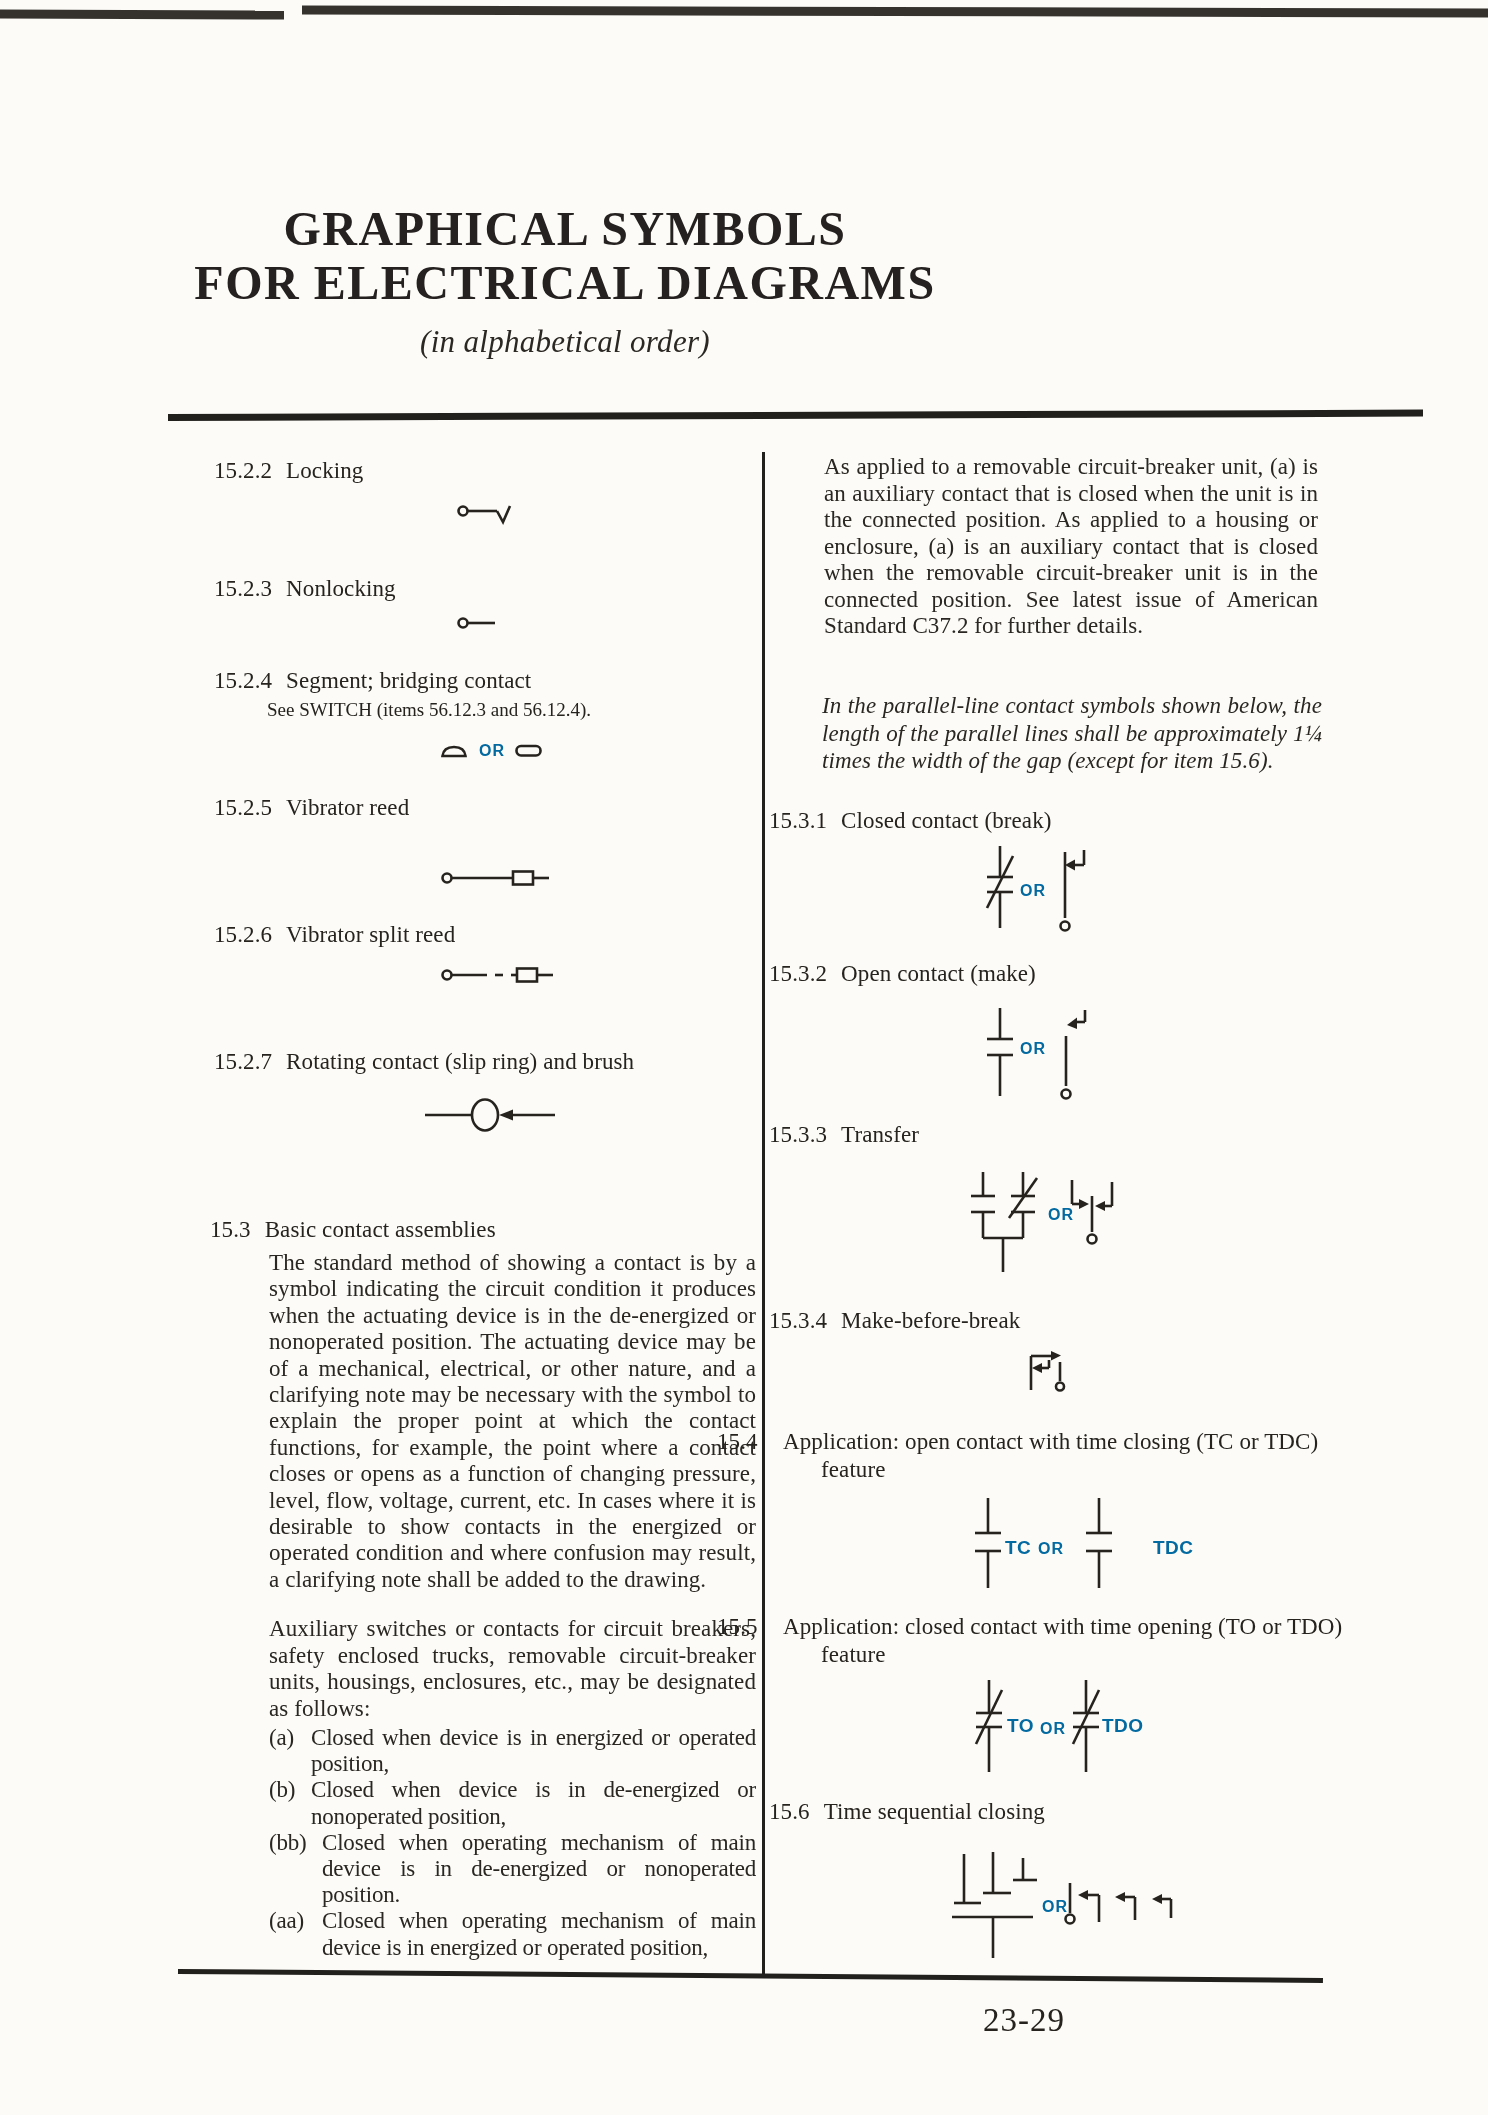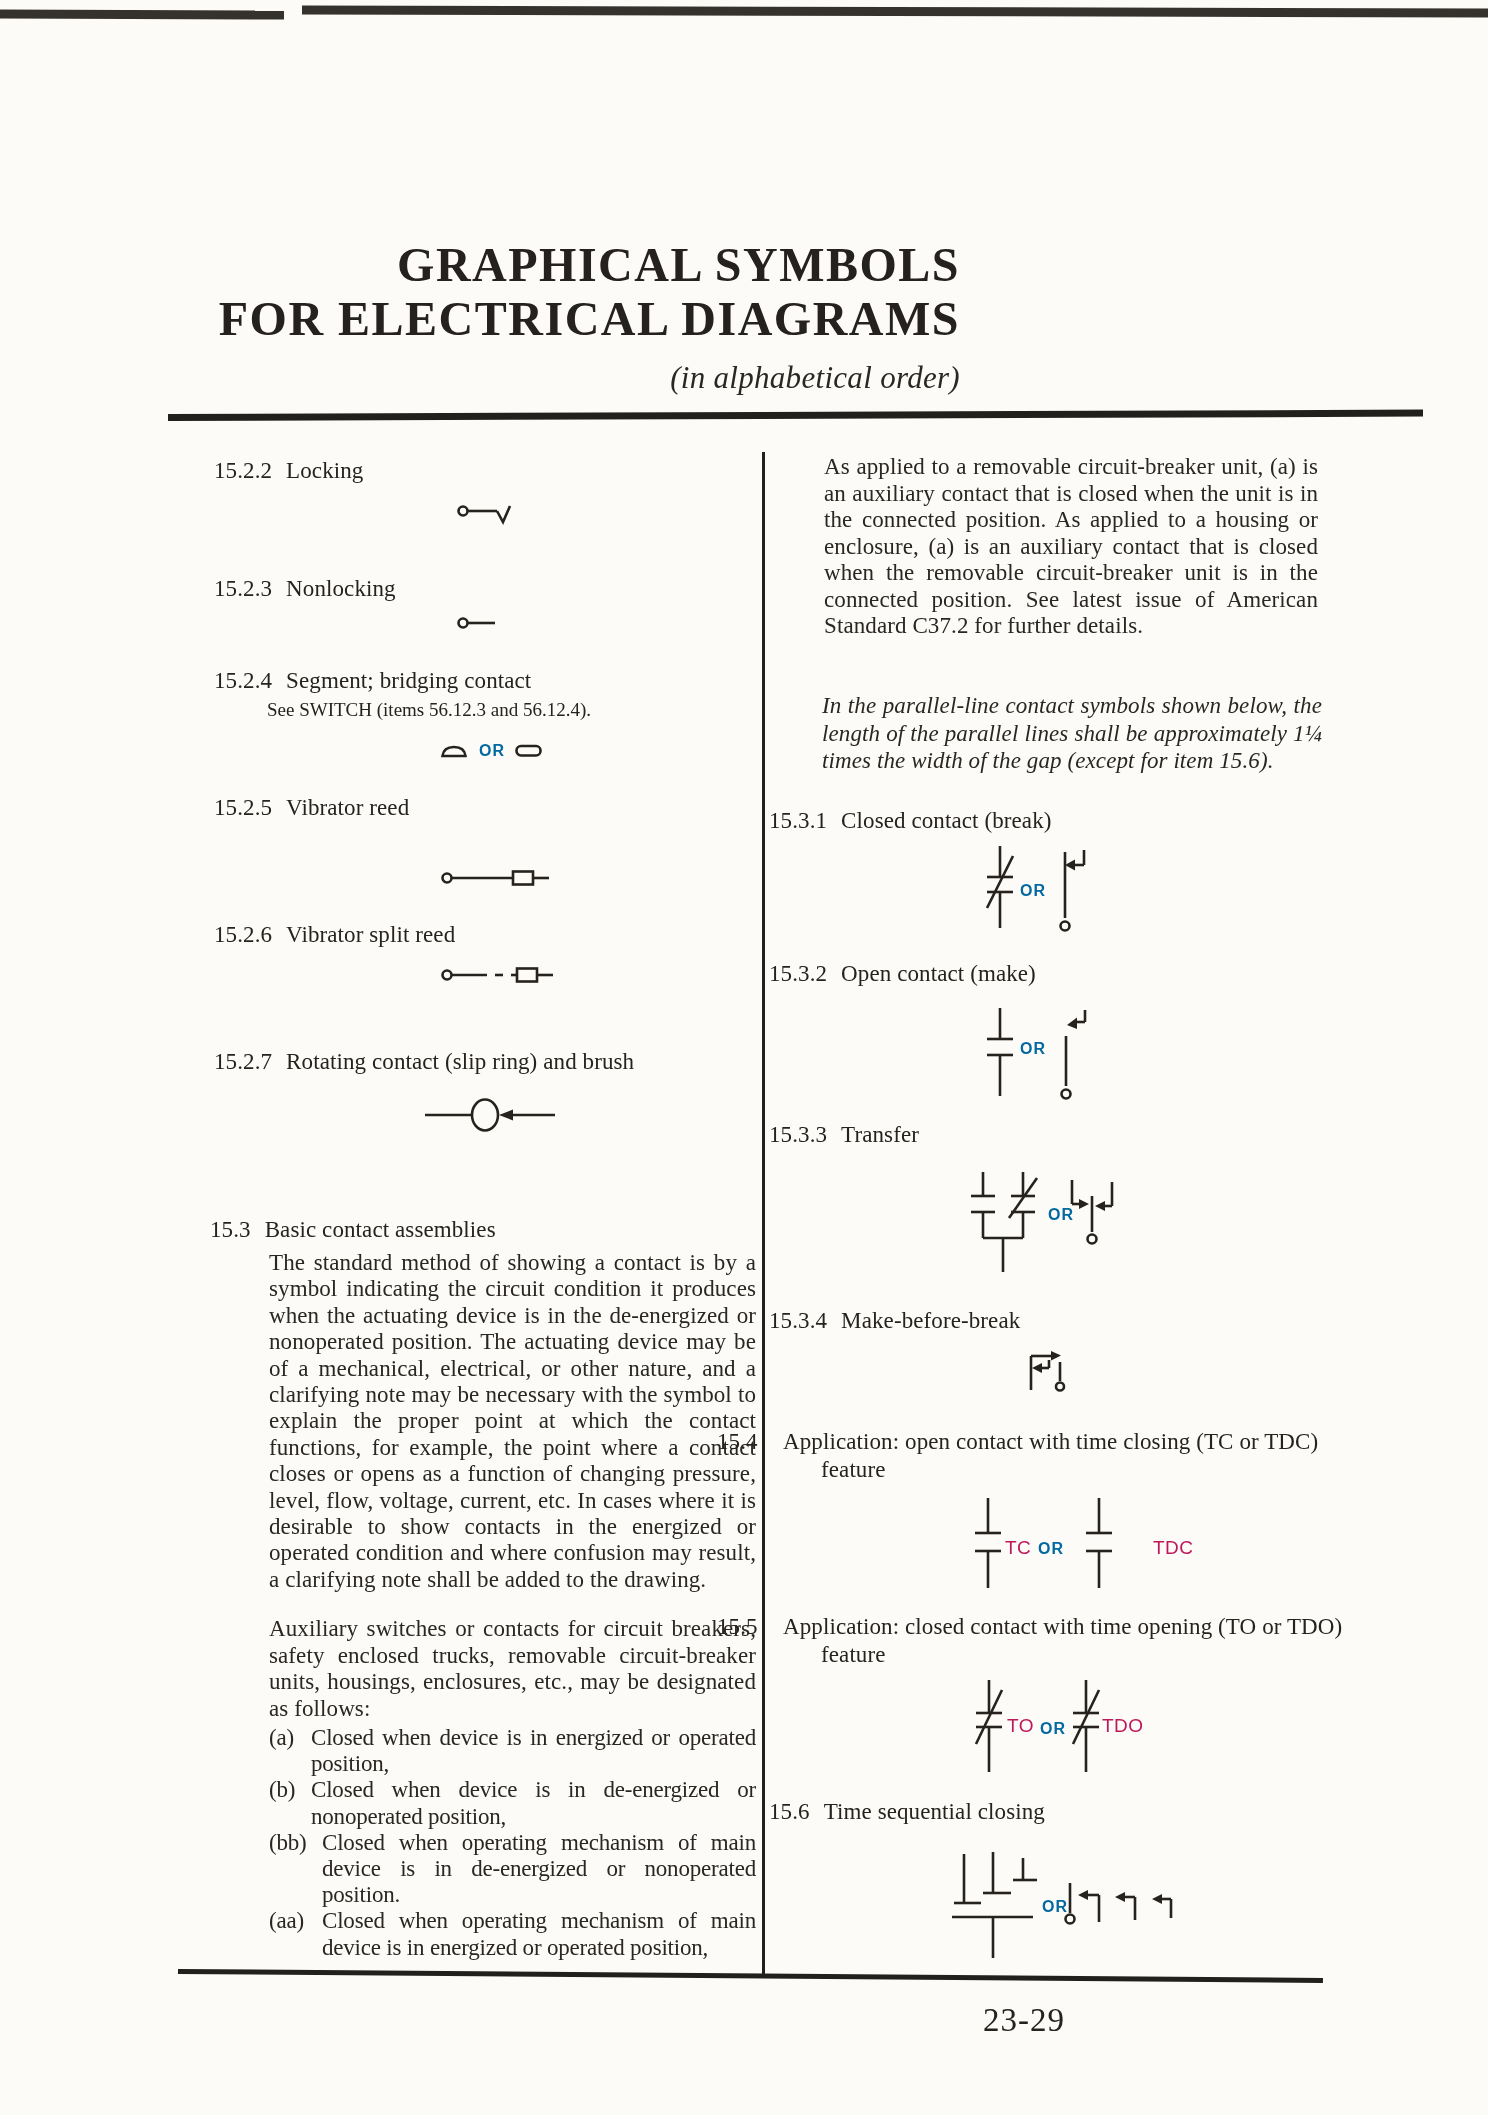--- a/index.html
+++ b/index.html
@@ -1,40 +1,40 @@
 <!DOCTYPE html>
 <html><head>
 <meta charset="utf-8">
 <style>
   html,body{margin:0;padding:0;background:#e8e6e1;}
   .page{position:relative;width:1488px;height:2115px;background:#fcfbf7;overflow:hidden;
         font-family:"Liberation Serif","DejaVu Serif",serif;color:#282521;}
   .abs{position:absolute;}
   .scanbar{background:#35322e;}
   .rule{background:#22201d;}
-  .title-wrap{left:170px;top:202px;width:790px;text-align:right;margin-top:36px;}
+  .title-wrap{left:170px;top:202px;width:790px;text-align:center;}
   .title-line{font-size:48px;font-weight:bold;letter-spacing:1.5px;color:#242120;line-height:54px;}
   .subtitle{font-size:31px;font-style:italic;margin-top:14px;color:#2b2824;letter-spacing:0.3px;}
   .h{font-size:23px;white-space:nowrap;color:#26231f;letter-spacing:0.1px;}
   .h .num{display:inline-block;margin-right:14px;}
   .hang{white-space:normal;width:552px;padding-left:52px;text-indent:-52px;line-height:28px;}
   .note-line{font-size:19px;color:#26231f;}
   .para{font-size:23px;line-height:26.4px;text-align:justify;color:#2a2723;letter-spacing:0.1px;}
   .flow{left:269px;top:1250px;width:487px;}
   .flow .p2{margin-top:23px;}
   .lst{margin-top:3px;}
   .li{position:relative;font-size:23px;line-height:26.2px;text-align:justify;color:#2a2723;letter-spacing:-0.2px;}
   .li .mk{position:absolute;left:0;}
   .li.w1{padding-left:42px;}
   .li.w2{padding-left:53px;}
   .ital{font-style:italic;line-height:27.5px;}
   .or{font-family:"Liberation Sans","DejaVu Sans",sans-serif;font-size:16px;font-weight:600;
       letter-spacing:1px;color:#0369a1;}
-  .slab{font-family:"Liberation Sans","DejaVu Sans",sans-serif;font-size:19px;font-weight:400;
-      letter-spacing:0.5px;color:#be185d;}
+  .slab{font-family:"Liberation Sans","DejaVu Sans",sans-serif;font-size:19px;font-weight:700;
+      letter-spacing:0.5px;color:#0369a1;}
   .pageno{left:465px;top:2002px;width:600px;text-align:right;font-size:33px;color:#26231f;letter-spacing:1px;}
   svg.sym{overflow:visible;}
   svg.sym *{vector-effect:none;}
   .st{stroke:#26231f;stroke-width:2.6;fill:none;}
   .fil{fill:#26231f;stroke:none;}
 </style>
 </head>
 <body>
 
 <div class="page">

